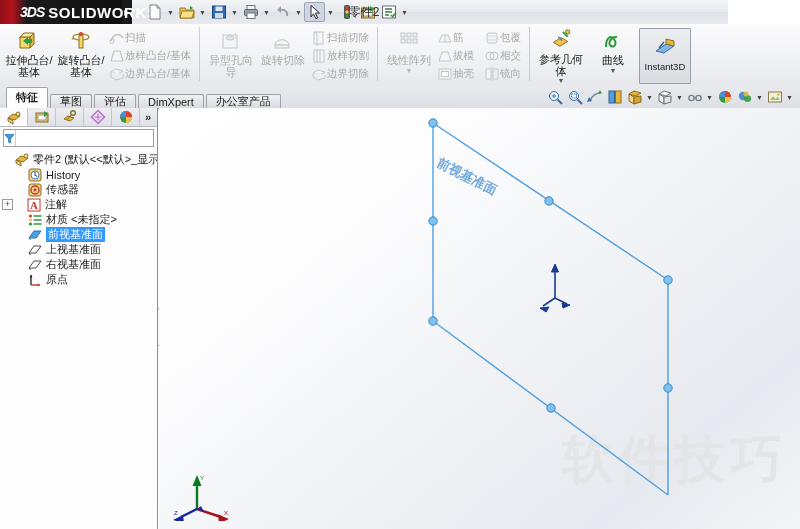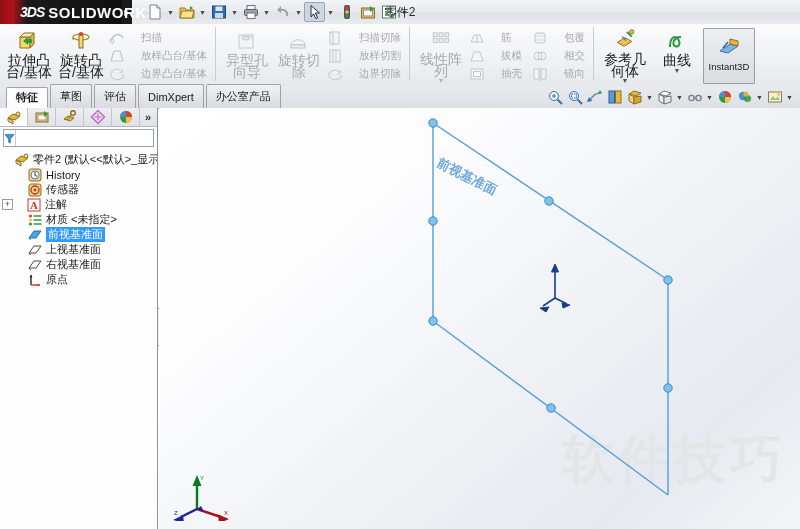--- a/index.html
+++ b/index.html
@@ -7,21 +7,21 @@
     width:800px;height:529px;overflow:hidden;
     font-family:"Liberation Sans","DejaVu Sans",sans-serif;
     font-size:11px;color:#000;
     background:#fff;
     -webkit-font-smoothing:antialiased;
   }
   #app{position:relative;width:800px;height:529px;overflow:hidden;}
 
   
   .titlebar{
-    position:absolute;left:0;top:0;width:800px;height:24px;
+    position:absolute;left:0;top:0;width:728px;height:24px;
     background:linear-gradient(to bottom,#f3f4f6 0%,#e8eaee 48%,#dfe2e7 52%,#e9ebef 100%);
     border-bottom:1px solid #b9bcc2;
     display:flex;align-items:center;
   }
   .logo{
     width:122px;height:24px;
     background:linear-gradient(to right,#8f0f16 0%,#b4121b 10%,#1b1b1b 22%,#101010 100%);
     display:flex;align-items:center;position:relative;
   }
   .logo .ds{
@@ -59,29 +59,29 @@
     display:flex;align-items:flex-start;
   }
   .rgroup{display:flex;align-items:flex-start;height:62px;padding:2px 2px 0 3px;}
   .rsep{width:1px;height:54px;background:#cbcdd2;margin:3px 2px 0 2px;}
 
   .bigbtn{
     width:52px;min-width:52px;height:58px;display:flex;flex-direction:column;
     align-items:center;padding-top:3px;box-sizing:border-box;
   }
   .bigbtn .lbl{
-    font-size:14px;line-height:11.5px;text-align:center;color:#1b1b1b;margin-top:2px;width:52px;
+    font-size:11px;line-height:11.5px;text-align:center;color:#1b1b1b;margin-top:2px;width:52px;
   }
   .bigbtn.dim .lbl{color:#a9a9ad;}
   .bigbtn .dd{font-size:7px;color:#555;line-height:6px;margin-top:1px;}
   .bigbtn.dim .dd{color:#b5b5b9;}
 
   .stackcol{display:flex;flex-direction:column;padding-top:3px;gap:1px;}
   .smallbtn{
-    height:17px;display:flex;align-items:center;gap:16px;padding:0 4px 0 2px;
+    height:17px;display:flex;align-items:center;gap:0;padding:0 4px 0 2px;
   }
   .smallbtn .lbl{font-size:10.5px;color:#1b1b1b;white-space:nowrap;}
   .smallbtn.dim .lbl{color:#a9a9ad;}
 
   .i24{width:24px;height:24px;display:block;}
   .i16{width:16px;height:16px;display:block;flex:0 0 16px;}
 
   .instant{
     width:52px;height:56px;margin-top:2px;
     border:1px solid #9aa0aa;background:linear-gradient(to bottom,#eceef1,#d9dce1);
@@ -91,21 +91,21 @@
   .instant .lbl{font-size:9.5px;color:#1b1b1b;margin-top:3px;}
 
   
   .tabstrip{
     position:absolute;left:0;top:86px;width:800px;height:22px;
     background:linear-gradient(to bottom,#e9ebef,#dcdfe4);
     border-bottom:1px solid #9ea2a9;
     display:flex;align-items:flex-end;
   }
   .cmdtab{
-    height:24px;margin-right:2px;padding:0 9px;
+    height:14px;margin-right:2px;padding:0 9px;
     display:flex;align-items:center;justify-content:center;
     font-size:11px;color:#1b1b1b;
     background:linear-gradient(to bottom,#f0f1f3,#d9dbe0);
     border:1px solid #9ea2a9;border-bottom:none;
     border-radius:2px 2px 0 0;box-sizing:border-box;
   }
   .cmdtab.active{
     height:21px;background:#fdfdfd;font-weight:bold;border-bottom:1px solid #fdfdfd;margin-top:29px;
   }
   .vtools{

